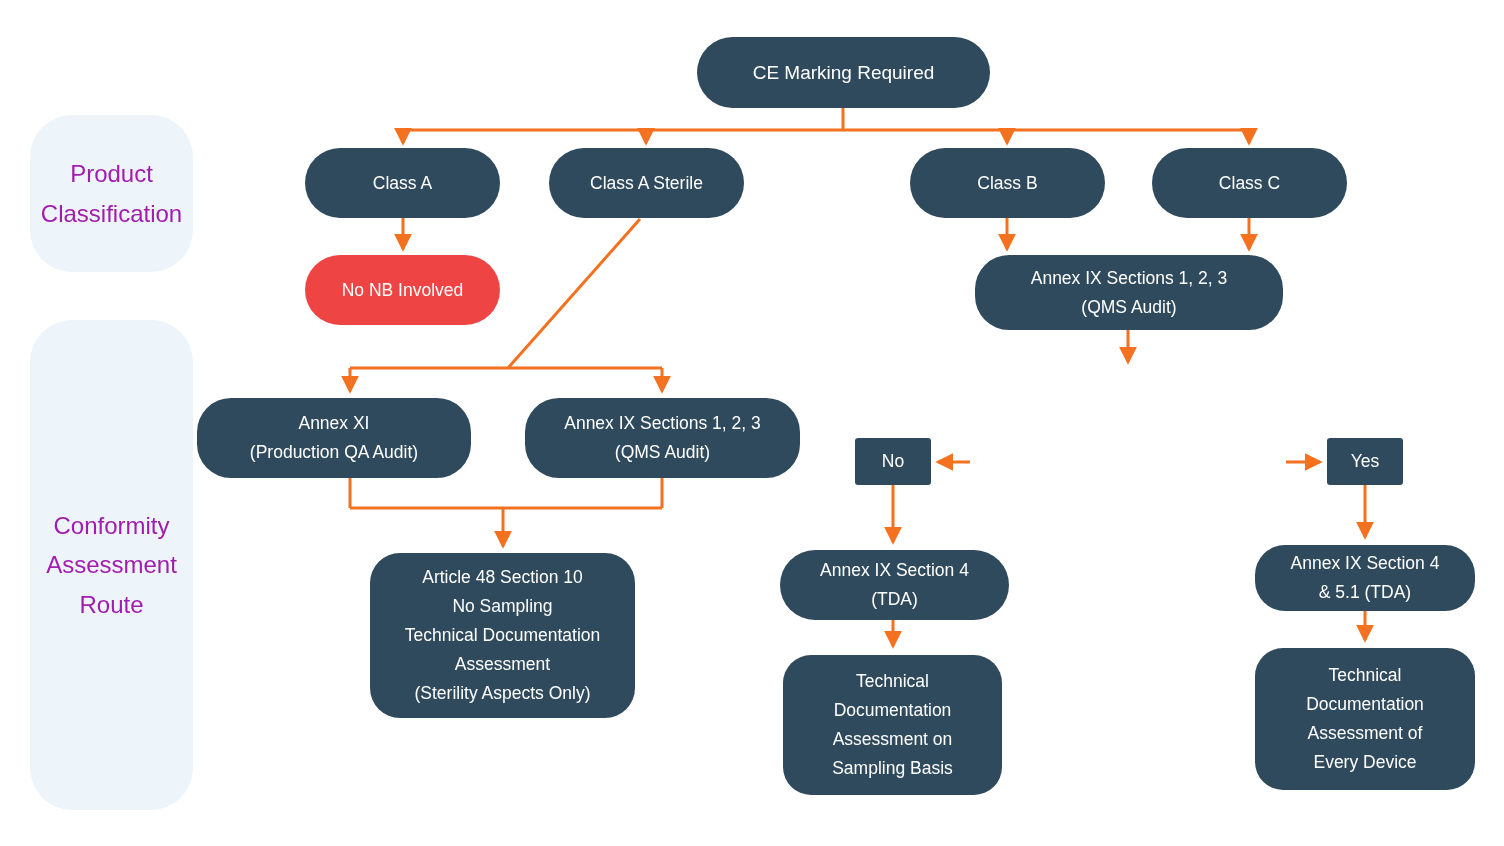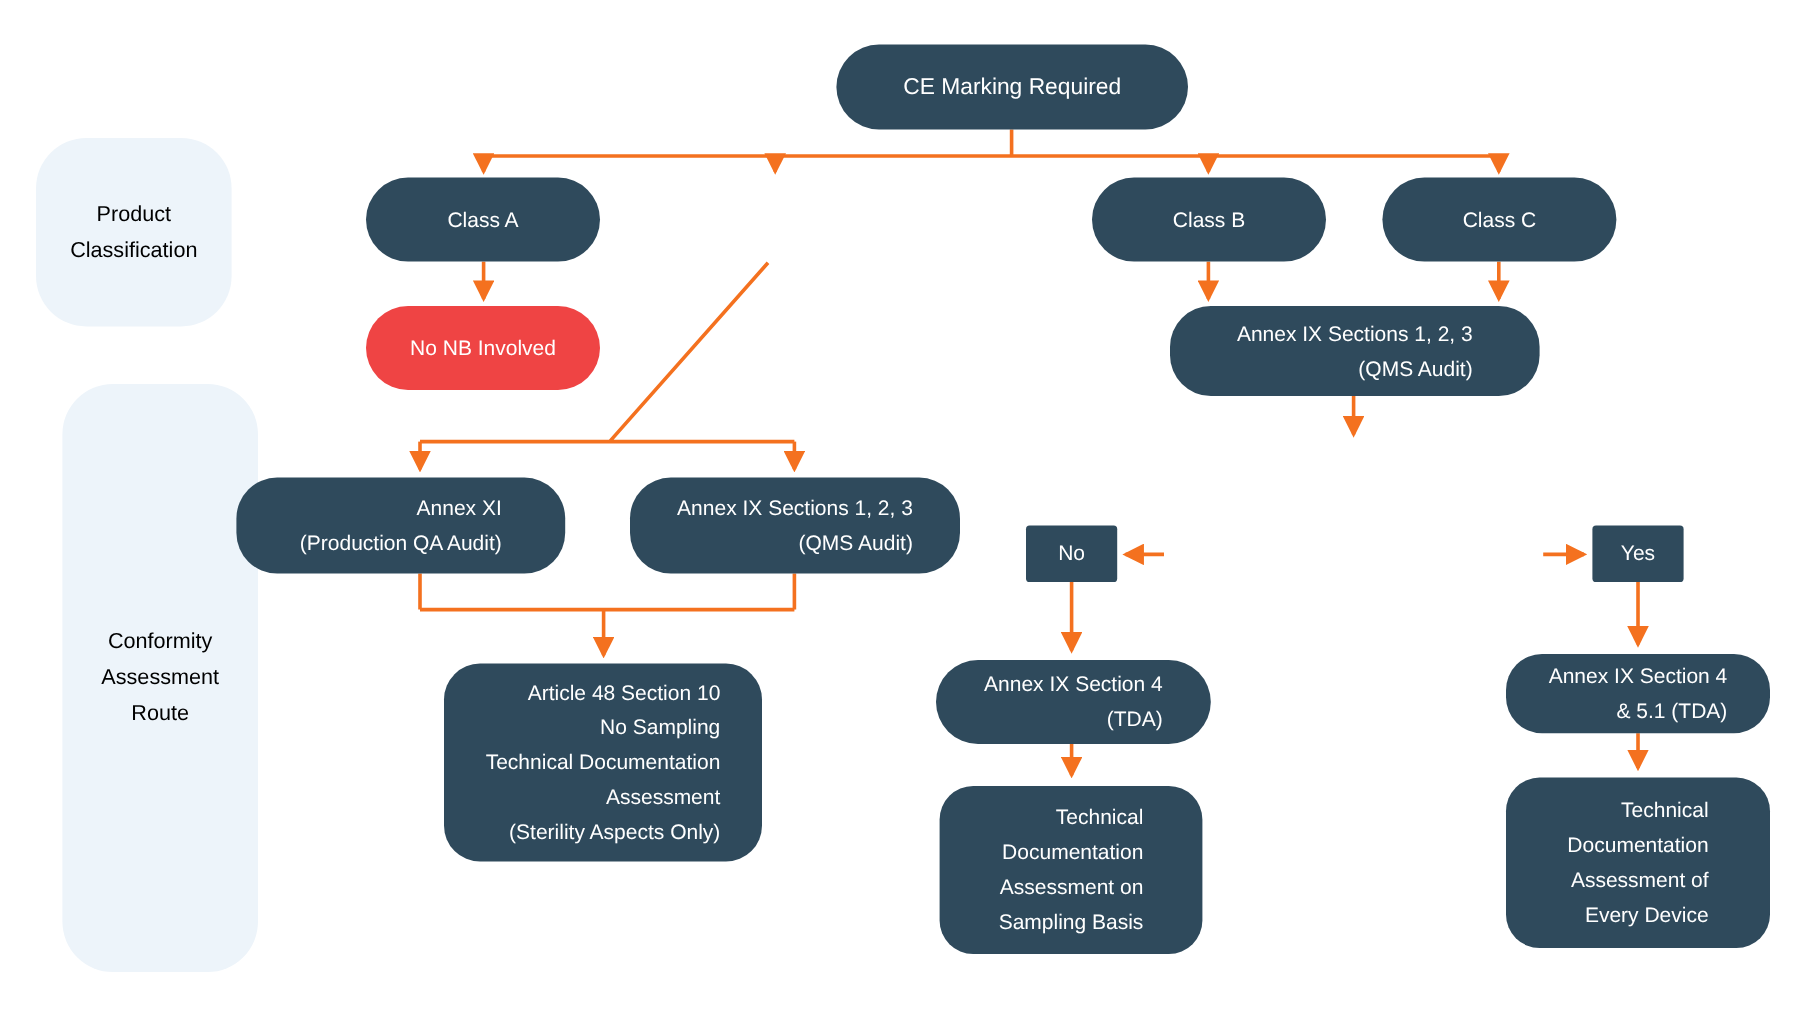--- a/index.html
+++ b/index.html
@@ -4,35 +4,35 @@
 <style>
   * { margin:0; padding:0; box-sizing:border-box; }
   html,body { background:#ffffff; }
   body { font-family:"Liberation Sans", sans-serif; }
   .canvas { position:relative; width:1504px; height:846px; background:#ffffff; overflow:hidden; }
   .arrows { position:absolute; left:0; top:0; width:1504px; height:846px; z-index:1; }
   .arrows .ln { stroke:#F4711F; stroke-width:3; fill:none; }
   .node {
     position:absolute; z-index:2;
     display:flex; align-items:center; justify-content:center;
-    text-align:right; color:#ffffff; background:#2F4A5C;
+    text-align:center; color:#ffffff; background:#2F4A5C;
     white-space:pre-line; font-size:17.5px; line-height:1.65;
   }
   .pill { border-radius:36px; }
   .soft { border-radius:34px; }
   .sidebar-label {
     position:absolute; z-index:2;
     display:flex; align-items:center; justify-content:center;
-    text-align:center; color:#000000; background:#EDF4FA;
-    border-radius:42px; font-size:18px; line-height:1.65; white-space:pre-line;
+    text-align:center; color:#a21caf; background:#EDF4FA;
+    border-radius:42px; font-size:24px; line-height:1.65; white-space:pre-line;
   }
   
   .n-ce       { left:697px;  top:37px;  width:293px; height:71px; font-size:19px; }
   .sb-1       { left:30px;   top:115px; width:163px; height:157px; }
-  .sb-2       { left:30px;   top:320px; width:163px; height:490px;margin-left:22px; }
+  .sb-2       { left:30px;   top:320px; width:163px; height:490px; }
   .n-ca       { left:305px;  top:148px; width:195px; height:70px; }
   .n-cas      { left:549px;  top:148px; width:195px; height:70px; }
   .n-cb       { left:910px;  top:148px; width:195px; height:70px; }
   .n-cc       { left:1152px; top:148px; width:195px; height:70px; }
   .n-nonb     { left:305px;  top:255px; width:195px; height:70px; background:#ef4444; }
   .n-aixr     { left:975px;  top:255px; width:308px; height:75px; }
   .n-diamond  { left:968px;  top:369px; width:320px; height:187px; border-radius:0;
                 clip-path:polygon(50% 0, 100% 50%, 50% 100%, 0 50%); }
   .n-no       { left:855px;  top:438px; width:76px;  height:47px; border-radius:3px; }
   .n-yes      { left:1327px; top:438px; width:76px;  height:47px; border-radius:3px; }
@@ -79,20 +79,21 @@
 
   <div class="sidebar-label sb-1">Product
 Classification</div>
   <div class="sidebar-label sb-2">Conformity
 Assessment
 Route</div>
 
   <div class="node pill n-ce">CE Marking Required</div>
 
   <div class="node pill n-ca">Class A</div>
+  <div class="node pill n-cas">Class A Sterile</div>
   <div class="node pill n-cc">Class C</div>
   <div class="node pill n-cb">Class B</div>
 
   <div class="node pill n-nonb">No NB Involved</div>
 
   <div class="node soft n-aixr">Annex IX Sections 1, 2, 3
 (QMS Audit)</div>
 
 
   <div class="node n-no">No</div>

